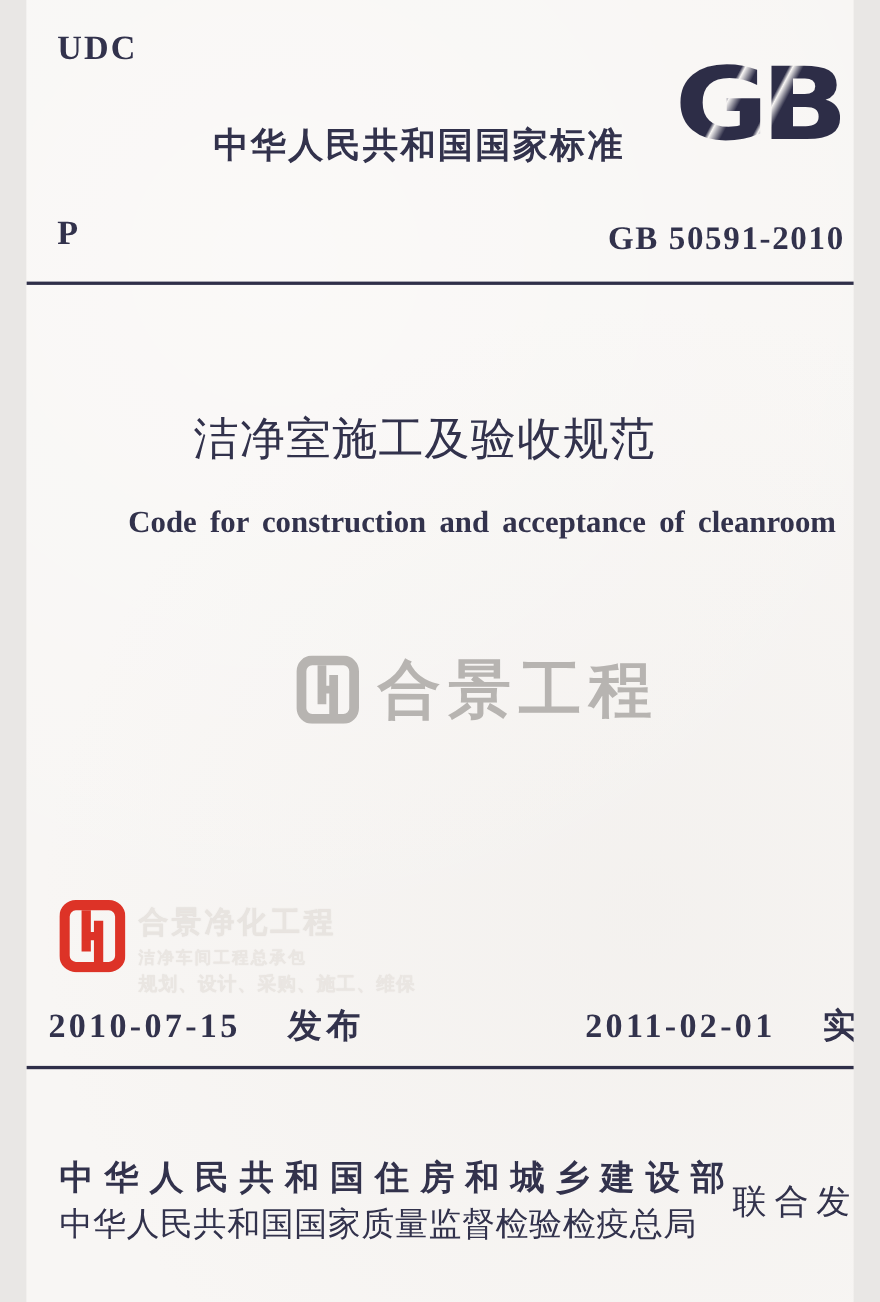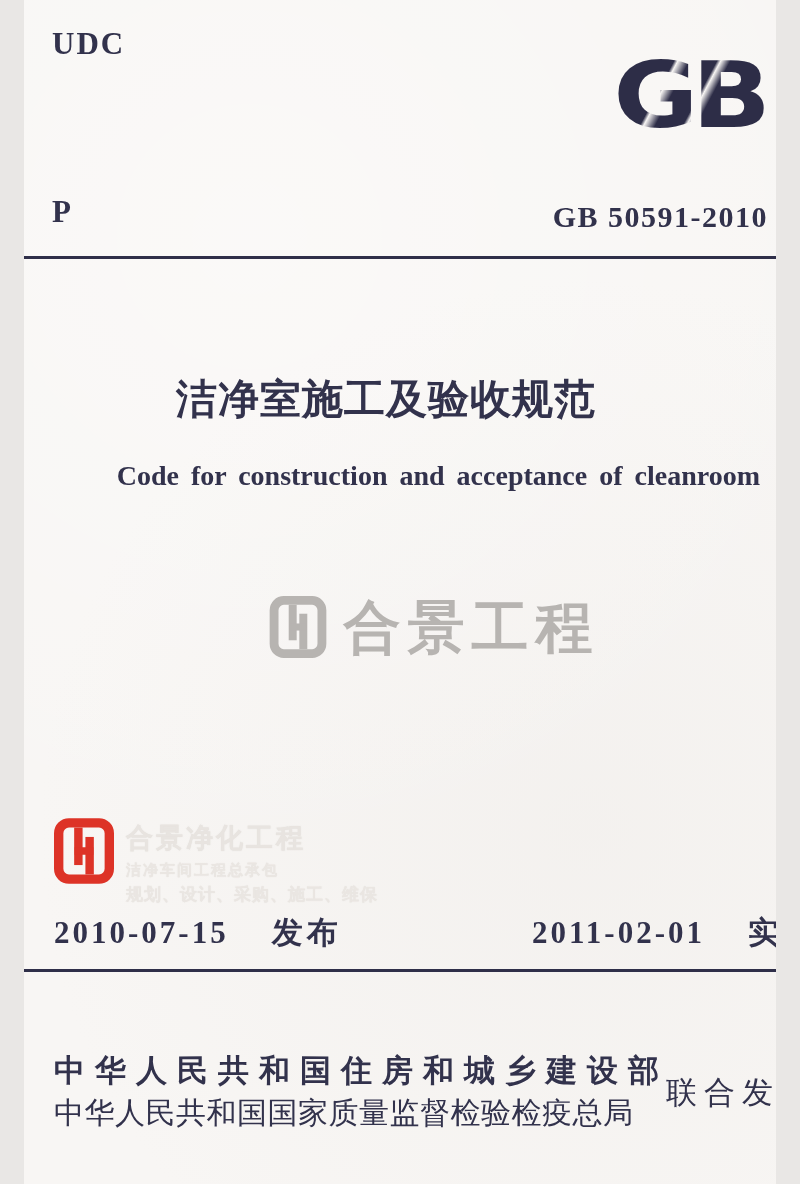--- a/index.html
+++ b/index.html
@@ -50,21 +50,21 @@
   .std-number {
     position:absolute; right:8px; top:200px;
     font-size:30px; font-weight:bold; letter-spacing:1.5px;
   }
   .rule { position:absolute; left:0; width:800px; height:3px; background:#2f2f49; }
   .rule-top { top:256px; }
   .rule-bottom { top:969px; }
 
   .title-cn {
     position:absolute; left:0; top:372px; width:724px;
-    text-align:center; font-size:41px; font-weight:bold; letter-spacing:1px;
+    text-align:center; font-size:41px; font-weight:normal; letter-spacing:1px;
   }
   .title-en {
     position:absolute; left:30px; right:16px; top:460px;
     text-align:right; font-size:28px; font-weight:600; word-spacing:5px;
   }
 
   .watermark {
     position:absolute; left:0; top:596px; width:800px; padding-left:20px;
     display:flex; align-items:center; justify-content:center; gap:17px;
     color:#b7b4b1;
@@ -88,21 +88,21 @@
     margin-top:5px; font-size:15px; font-weight:bold; letter-spacing:2px;
     color:#eae6e2; text-shadow:0 0 1px rgba(205,200,195,.45);
   }
   .company-tag2 {
     margin-top:3px; font-size:17px; font-weight:bold; letter-spacing:1px;
     color:#eae6e2; text-shadow:0 0 1px rgba(205,200,195,.45);
   }
 
   .dates { position:absolute; left:0; top:912px; width:800px; height:44px; }
   .date-group { position:absolute; top:0; display:flex; align-items:baseline; gap:28px; }
-  .date-left { left:30px; }
+  .date-left { left:20px; }
   .date-right { right:6px; }
   .date-val { font-size:31px; font-weight:bold; letter-spacing:3px; }
   .date-word { font-size:31px; font-weight:bold; letter-spacing:4px;margin-left:15px; }
 
   .publishers { position:absolute; left:0; top:0; width:800px; }
   .pub-line1 {
     position:absolute; left:30px; top:1050px;
     font-size:31px; font-weight:bold; letter-spacing:10px; white-space:nowrap;
   }
   .pub-line2 {
@@ -118,20 +118,21 @@
 <body>
 
 <div class="page">
 
   <div class="udc serif">UDC</div>
 
   <div class="gb-logo">
     <span>GB</span>
   </div>
 
+  <div class="std-heading">中华人民共和国国家标准</div>
 
   <div class="p-label serif">P</div>
 
   <div class="std-number serif">GB 50591-2010</div>
 
   <div class="rule rule-top"></div>
 
   <div class="title-cn">洁净室施工及验收规范</div>
 
   <div class="title-en serif">Code for construction and acceptance of cleanroom</div>

